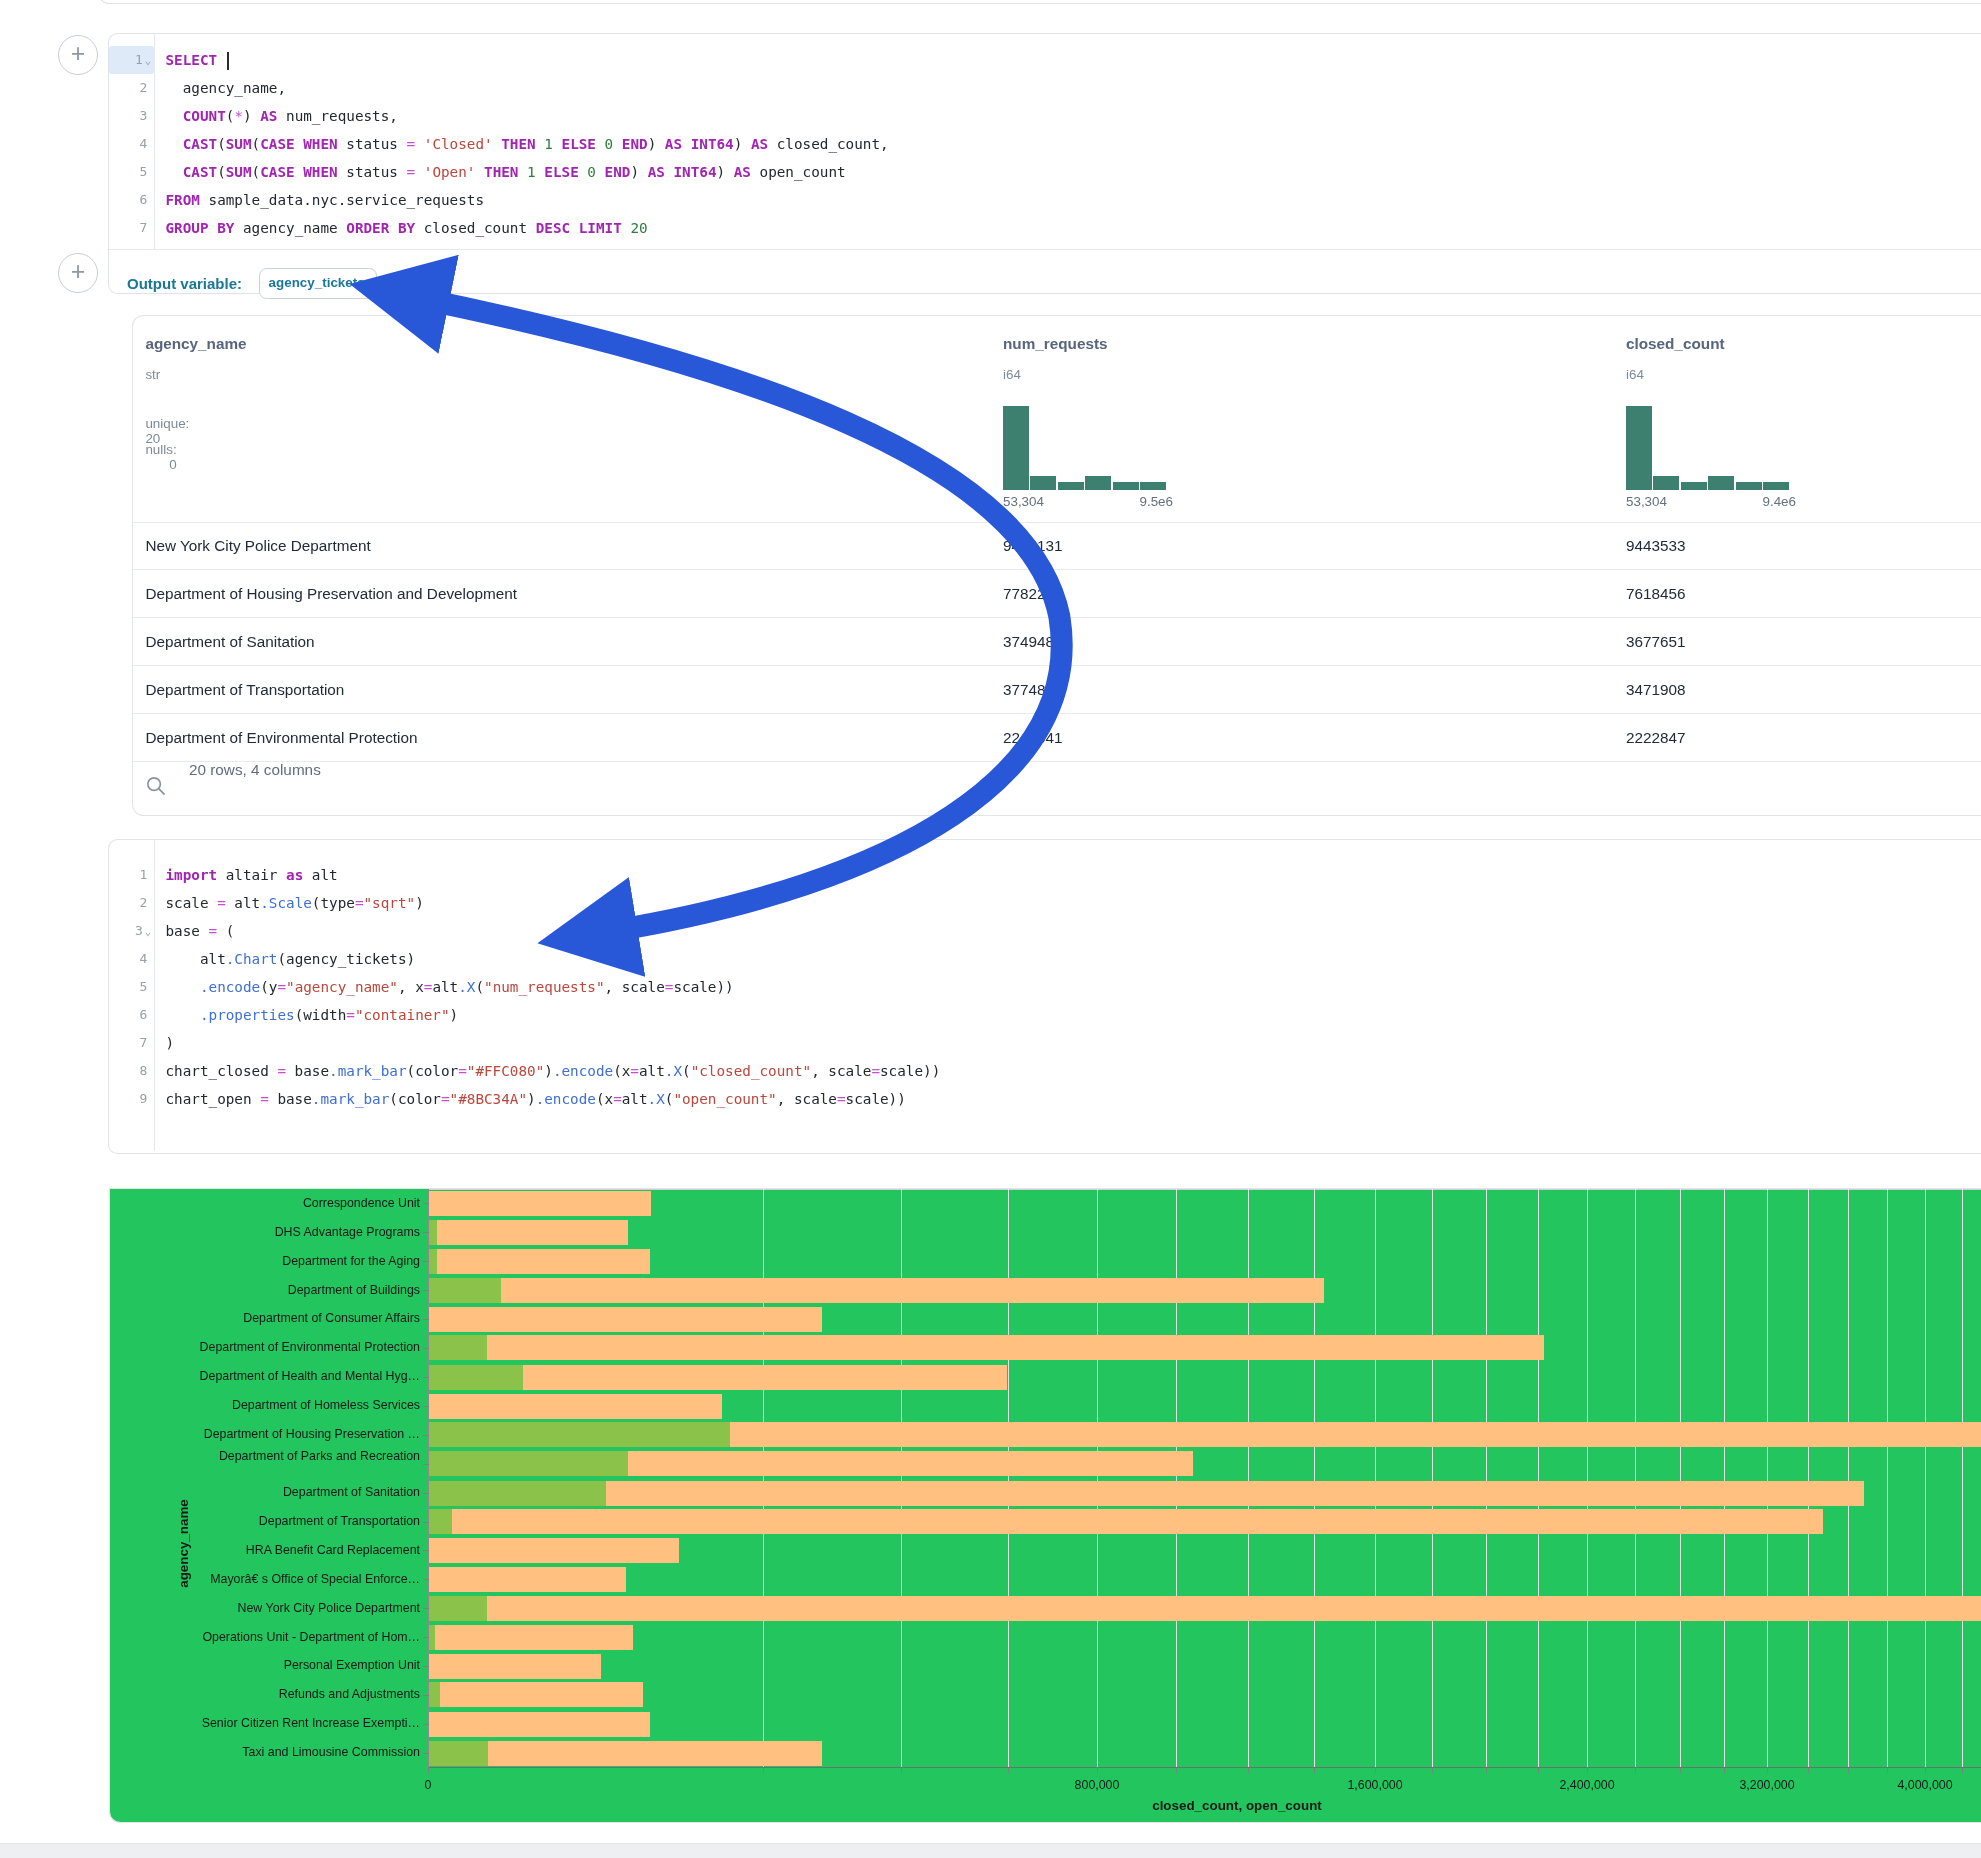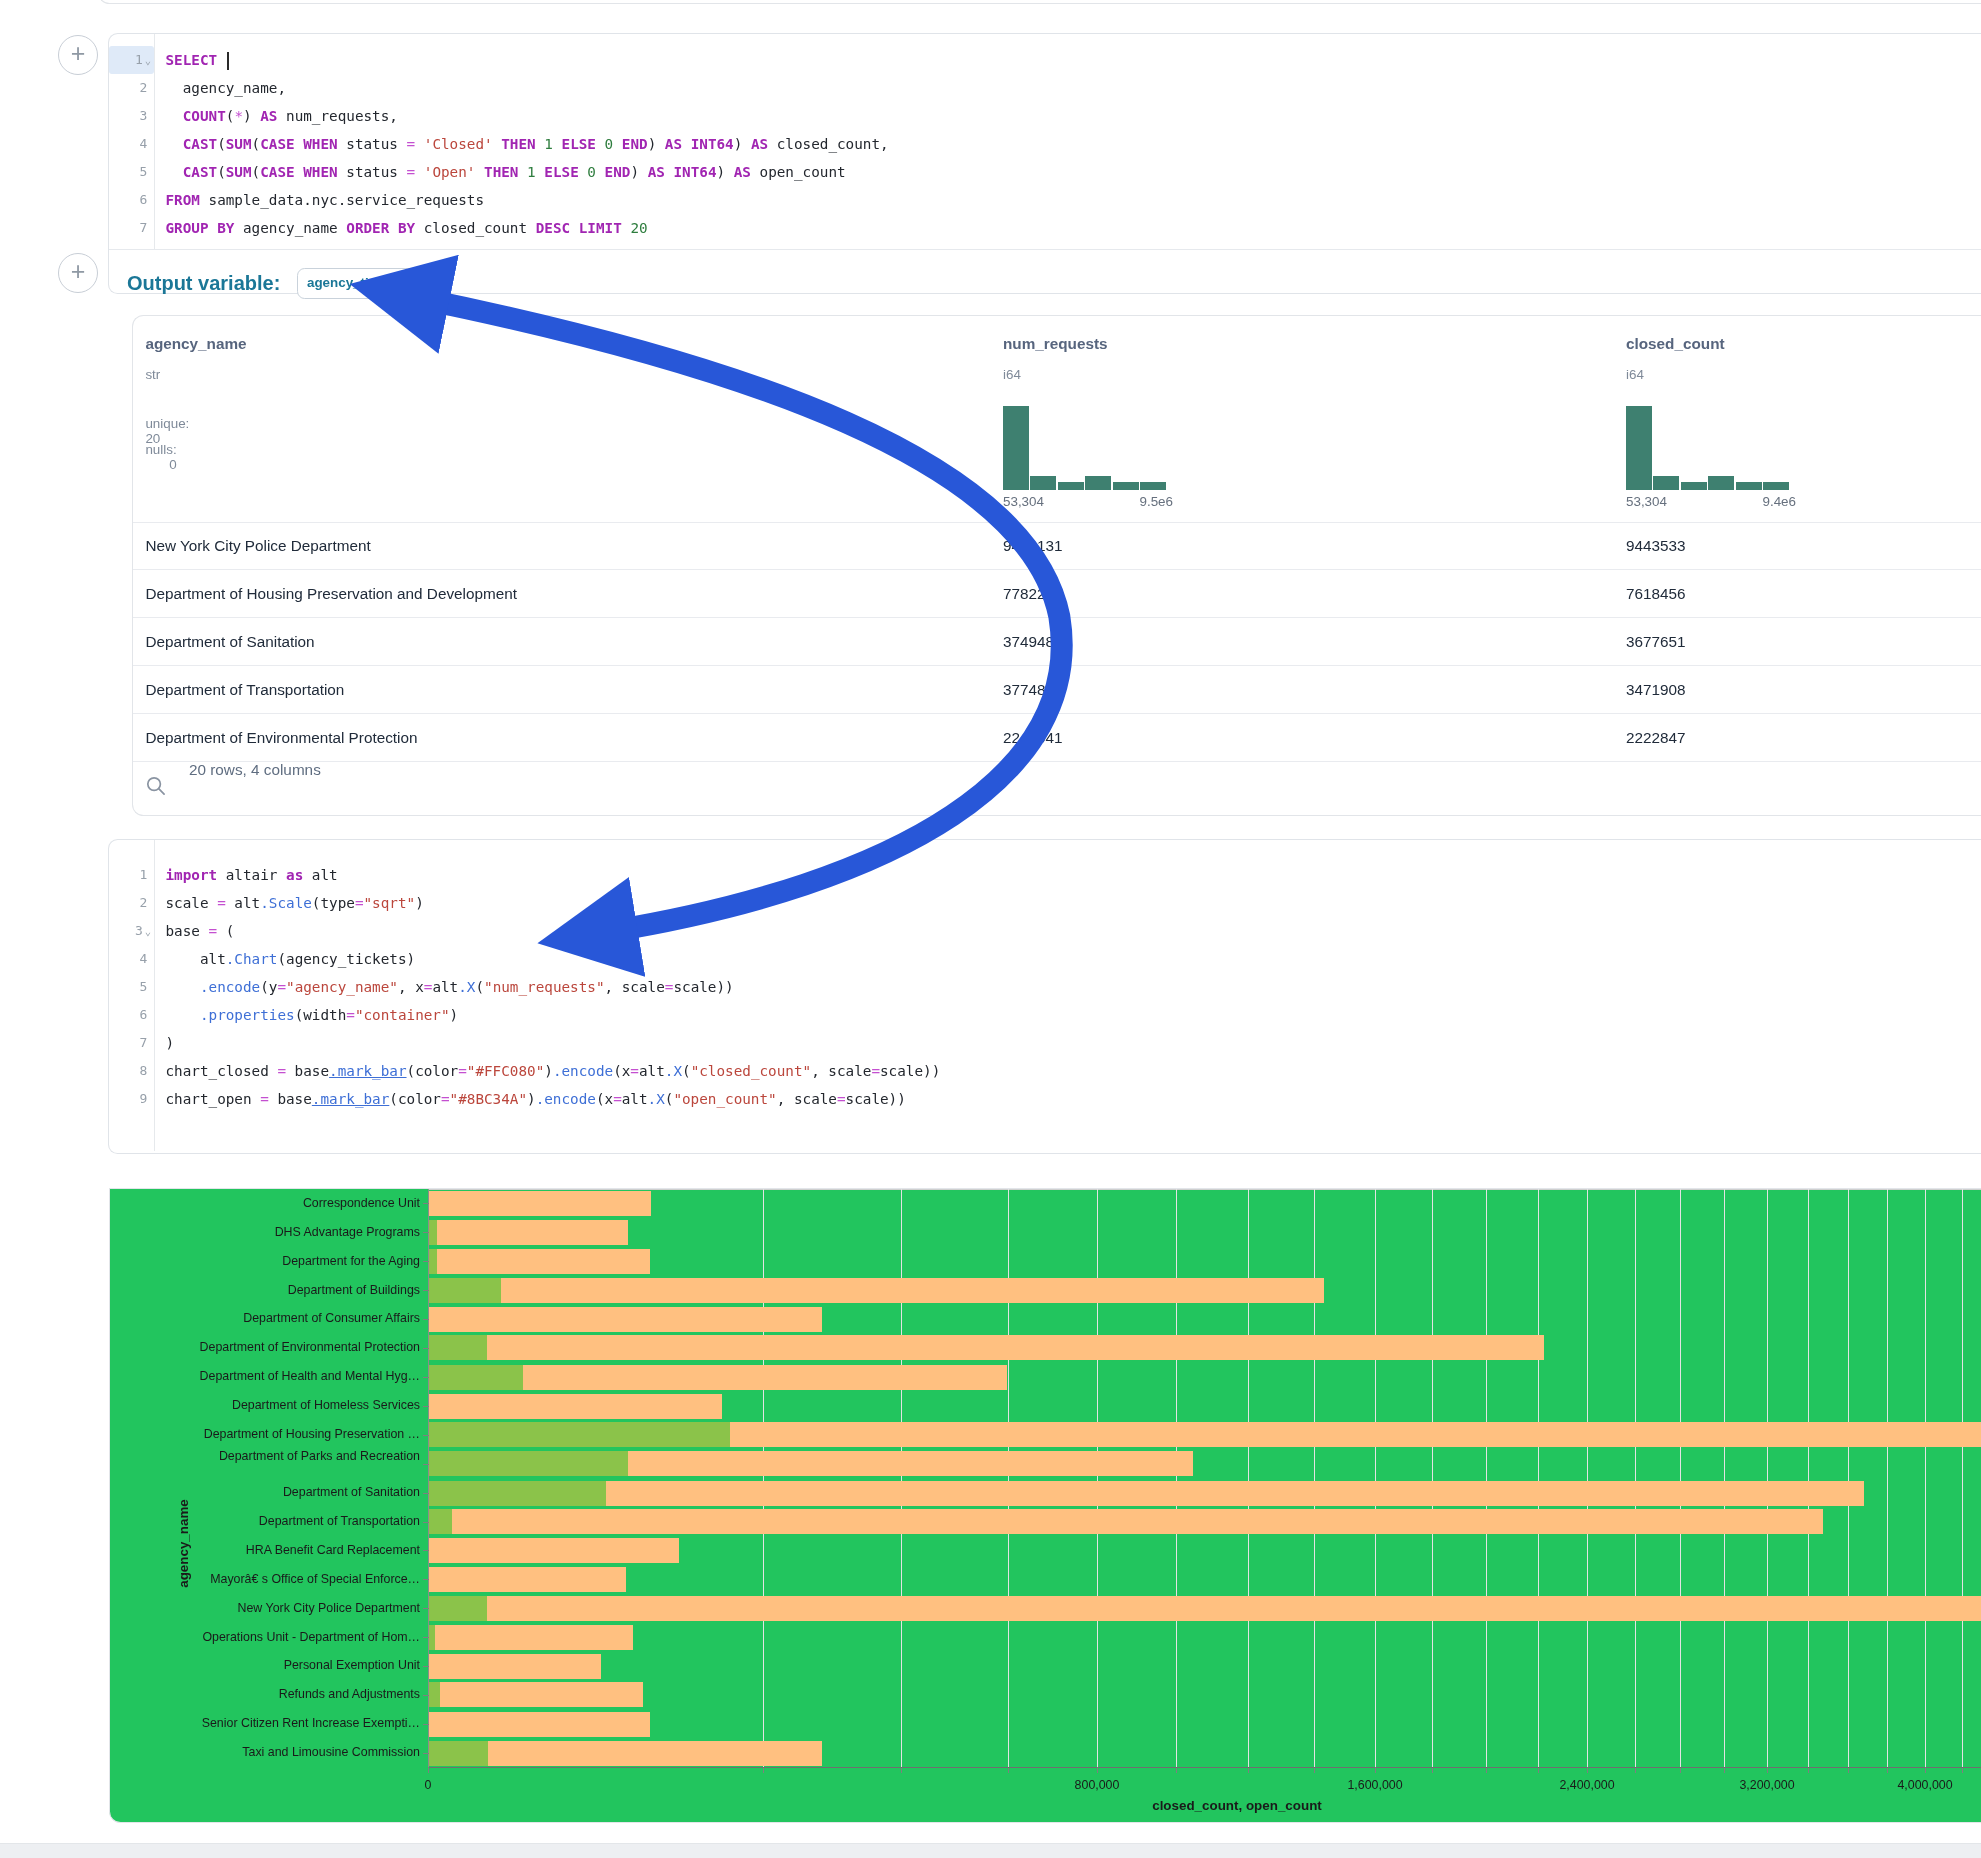--- a/index.html
+++ b/index.html
@@ -21,24 +21,24 @@
   .gutter-cell.with-fold .num{padding-right:0;}
   .fold{font-size:10.5px;color:#9AA3AD;padding:0 2.9px 0 1.9px;}
   .gutter-hl{background:#DFEAF8;border-radius:2.9px;}
   .code-text{padding-left:11.5px;white-space:pre;color:#23272E;}
   .gutter-rail{border-right:1px solid #E6E9EC;}
   .tk-kw{color:#A125B2;font-weight:bold;}
   .tk-op{color:#C44FD0;}
   .tk-str{color:#BB463C;}
   .tk-num{color:#2E7D3E;}
   .tk-meth{color:#3E6FD6;}
-  .tk-link{color:#3E6FD6;text-decoration:underline;}
+  .tk-link{color:#3E6FD6;}
   .tk-id{color:#23272E;}
   .caret{display:inline-block;width:1.9px;height:18px;background:#2A2A2A;vertical-align:middle;margin-left:1px;}
-  .outvar-label{color:#1B7797;font-weight:bold;font-size:20px;}
+  .outvar-label{color:#1B7797;font-weight:bold;font-size:15px;}
   .outvar-pill{border:1px solid #C9D2DB;border-radius:7.6px;background:#fff;height:29px;line-height:28px;
     padding-left:8.6px;color:#1B7797;font-weight:bold;font-size:13.4px;width:107px;overflow:hidden;white-space:nowrap;}
   
   .table-card{background:#fff;border:1px solid #E2E5E9;border-right:none;border-radius:11.5px 0 0 11.5px;overflow:hidden;}
   .colname{font-size:15.3px;font-weight:bold;color:#57657E;}
   .coltype{font-size:13.4px;color:#7F8A99;}
   .colmeta{font-size:13.4px;color:#7F8A99;}
   .hist{display:flex;align-items:flex-end;gap:1.9px;width:163px;height:84px;}
   .hist div{background:#3E8070;flex:1;}
   .hist-labels{width:170px;display:flex;justify-content:space-between;font-size:13.4px;color:#66707E;}

